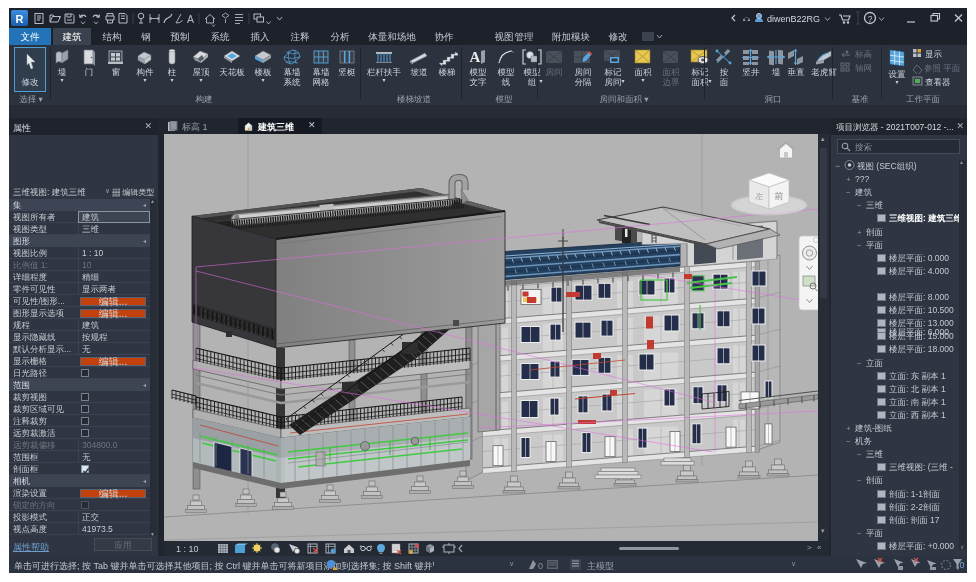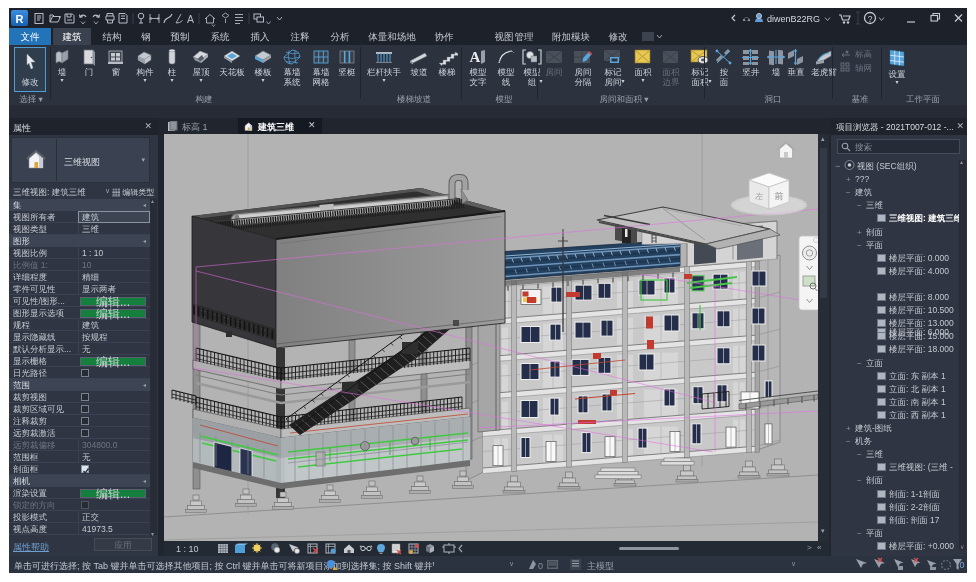--- a/index.html
+++ b/index.html
@@ -20,21 +20,21 @@
 .caret{font-size:6px;line-height:4px;color:#ced3da;}
 #strip{position:absolute;left:0;top:97px;width:958px;height:13px;background:#262b35;}
 
 #status{position:absolute;left:0;top:548px;width:958px;height:17px;background:#2c3340;font-size:9px;color:#c3c8d0;}
 
 #props{position:absolute;left:0;top:110px;width:149px;height:438px;background:#2f3542;font-size:8.5px;color:#c6cbd2;}
 .prow{position:absolute;left:0;width:141px;height:12px;line-height:12px;}
 .pname{position:absolute;left:4px;top:0;width:64px;height:12px;white-space:nowrap;overflow:hidden;}
 .pval{position:absolute;left:69px;top:0;width:72px;height:12px;white-space:nowrap;overflow:hidden;border-left:1px solid #3a4150;padding-left:3px;}
 .phead{position:absolute;left:0;width:141px;height:12px;line-height:12px;background:#3d4453;color:#d7dbe1;padding-left:4px;}
-.pbtn{position:absolute;left:71px;top:1.5px;width:66px;height:9.5px;background:#15803d;border:1px solid #596070;color:#ced3d9;text-align:center;line-height:8px;font-size:12px;}
+.pbtn{position:absolute;left:71px;top:1.5px;width:66px;height:9.5px;background:#c2410c;border:1px solid #596070;color:#ced3d9;text-align:center;line-height:8px;font-size:10px;}
 .pchk{position:absolute;left:72px;top:2px;width:8px;height:8px;border:1px solid #78828f;background:#262b34;}
 
 #browser{position:absolute;left:822px;top:110px;width:136px;height:438px;background:#2f3542;font-size:8.5px;color:#c6cbd2;}
 .trow{position:absolute;height:13px;line-height:13px;white-space:nowrap;}
 .ticon{display:inline-block;width:9px;height:8px;background:#aeb6c2;border:1px solid #6f7683;margin-right:3px;vertical-align:-1px;}
 .texp{display:inline-block;width:7px;margin-right:2px;color:#8f96a1;font-size:8px;}
 #vtabbar{position:absolute;left:155px;top:110px;width:667px;height:16px;background:#20252e;font-size:9px;}
 #canvas{position:absolute;left:155px;top:126px;width:654px;height:407px;background:#b3b3b3;}
 #vscroll{position:absolute;left:809px;top:126px;width:13px;height:407px;background:#272d37;}
 #bottombar{position:absolute;left:155px;top:533px;width:667px;height:15px;background:#242a34;}
@@ -312,40 +312,48 @@
           </g>
           <text x="16" y="10" font-size="8.5" fill="#6b7280" font-family="Liberation Sans">轴网</text>
         </svg>
  </div>
  <div class="glabel" style="left:828px;width:46px;">基准</div>
  <div class="rsep" style="left:872px;"></div>
  <div class="ritem" style="left:874px;width:28px;"><svg width="22" height="22" viewBox="0 0 22 22">
           <path d="M4 3 l14 2 v14 l-14 -2 z" fill="#58a6dc" stroke="#2f6d99" stroke-width="0.5"></path>
           <path d="M4 8.2 l14 1.8 M4 13.4 l14 1.8 M8.7 3.7 v14 M13.4 4.3 v14" stroke="#dfeffc" stroke-width="0.8"></path>
         </svg>设置<div class="caret">▾</div></div>
+ <div class="ritem" style="left:902px;width:56px;text-align:left;">
+   <svg width="56" height="13" viewBox="0 0 56 13" style="margin:0">
+          <g fill="#b9bec6">
+            <rect x="2" y="2" width="3.5" height="3.5"></rect>
+            <rect x="6.5" y="2" width="3.5" height="3.5" fill="#e0a33c"></rect>
+            <rect x="2" y="6.5" width="3.5" height="3.5"></rect>
+            <rect x="6.5" y="6.5" width="3.5" height="3.5"></rect>
+          </g>
+          <text x="14" y="10" font-size="8.5" fill="#ced3da" font-family="Liberation Sans">显示</text>
+        </svg>
+   <svg width="56" height="13" viewBox="0 0 56 13" style="margin:1px 0 0 0">
+          <path d="M2 9 l4 -5 l5 5 l-4 5z" fill="none" stroke="#666d78"></path>
+          <text x="13" y="10" font-size="8.5" fill="#6b7280" font-family="Liberation Sans">参照 平面</text>
+        </svg>
+   <svg width="56" height="13" viewBox="0 0 56 13" style="margin:1px 0 0 0">
+          <rect x="2" y="2" width="9" height="8" fill="#3a414d" stroke="#80868f"></rect>
+          <rect x="4" y="4" width="5" height="4" fill="#4caf50"></rect>
+          <text x="14" y="10" font-size="8.5" fill="#ced3da" font-family="Liberation Sans">查看器</text>
+        </svg>
+ </div>
  <div class="glabel" style="left:874px;width:80px;">工作平面</div>
 </div>
 <div id="strip"></div>
 
 <div id="props">
 <div class="abs" style="left:0;top:0;width:149px;height:17px;background:#1f242c;">
         <span style="position:absolute;left:4px;top:4px;font-size:9px;color:#d7dbe1;">属性</span>
         <span style="position:absolute;right:6px;top:3px;color:#aeb4bd;font-size:9px;">✕</span>
-      </div>
-<div class="abs" style="left:2px;top:19px;width:139px;height:46px;background:#3a4150;border:1px solid #2a2f3a;">
-        <div class="abs" style="left:1px;top:1px;width:44px;height:42px;border-right:1px solid #2a2f3a;">
-          <svg style="position:absolute;left:12px;top:10px" width="22" height="22" viewBox="0 0 22 22">
-            <path d="M2 10 L11 2 L20 10" fill="none" stroke="#5a5f68" stroke-width="2.4"></path>
-            <path d="M4 9.5 L11 3.5 L18 9.5 V19 H4 Z" fill="#f2f3f5" stroke="#8a9099" stroke-width="0.6"></path>
-            <path d="M11 3.5 L18 9.5 V19 H14 V8.2 Z" fill="#c9cdd3"></path>
-            <rect x="9.5" y="13" width="3.5" height="6" fill="#e0a33c"></rect>
-          </svg>
-        </div>
-        <span style="position:absolute;left:52px;top:18px;font-size:9px;color:#d7dbe1;">三维视图</span>
-        <span style="position:absolute;right:4px;top:18px;font-size:7px;color:#9aa1ab;">▾</span>
       </div>
 <div class="abs" style="left:0;top:67px;width:149px;height:14px;">
         <span style="position:absolute;left:4px;top:2px;">三维视图: 建筑三维</span>
         <span style="position:absolute;left:96px;top:2px;color:#9aa1ab;font-size:7px;">∨</span>
         <span style="position:absolute;left:103px;top:2px;font-size:8px;">▦ 编辑类型</span>
       </div>
 <div class="phead" style="top:81px;">集<span style="position:absolute;right:4px;font-size:6px;color:#9aa1ab;">◂</span></div>
 <div class="prow" style="top:93px;border-bottom:1px solid #3a4150;">
         <span class="pname" style="">视图所有者</span>
         <span class="pval" style="background:#3d4452;border:1px solid #8a93a2;line-height:10px;">建筑</span>

